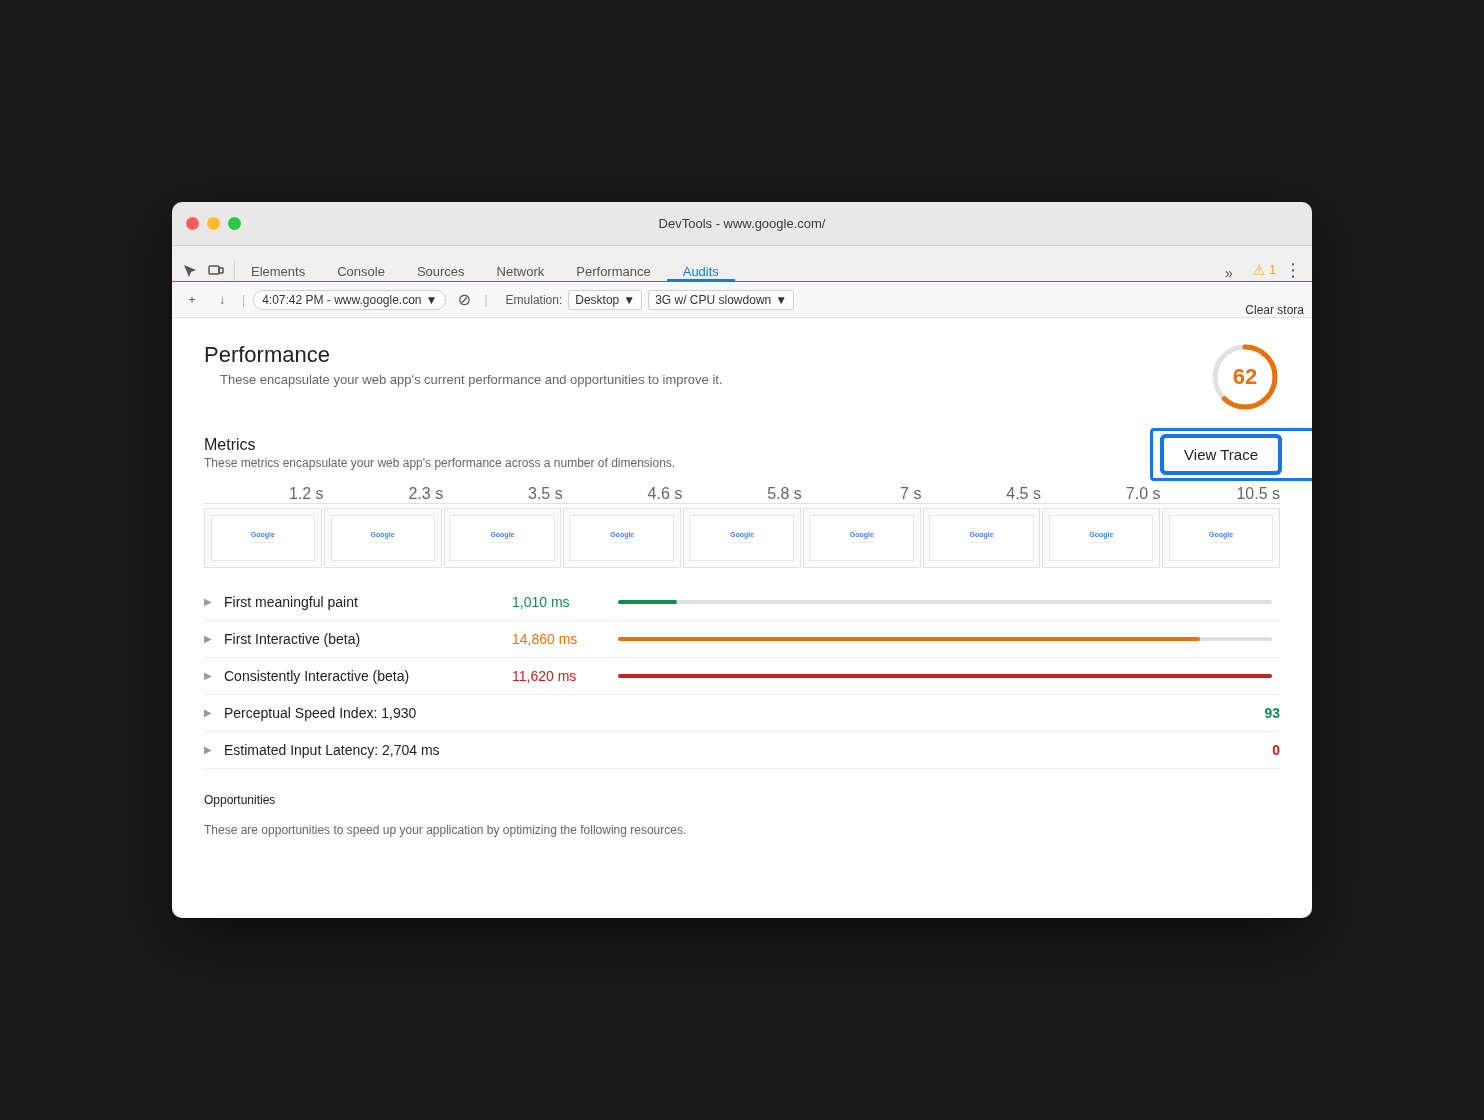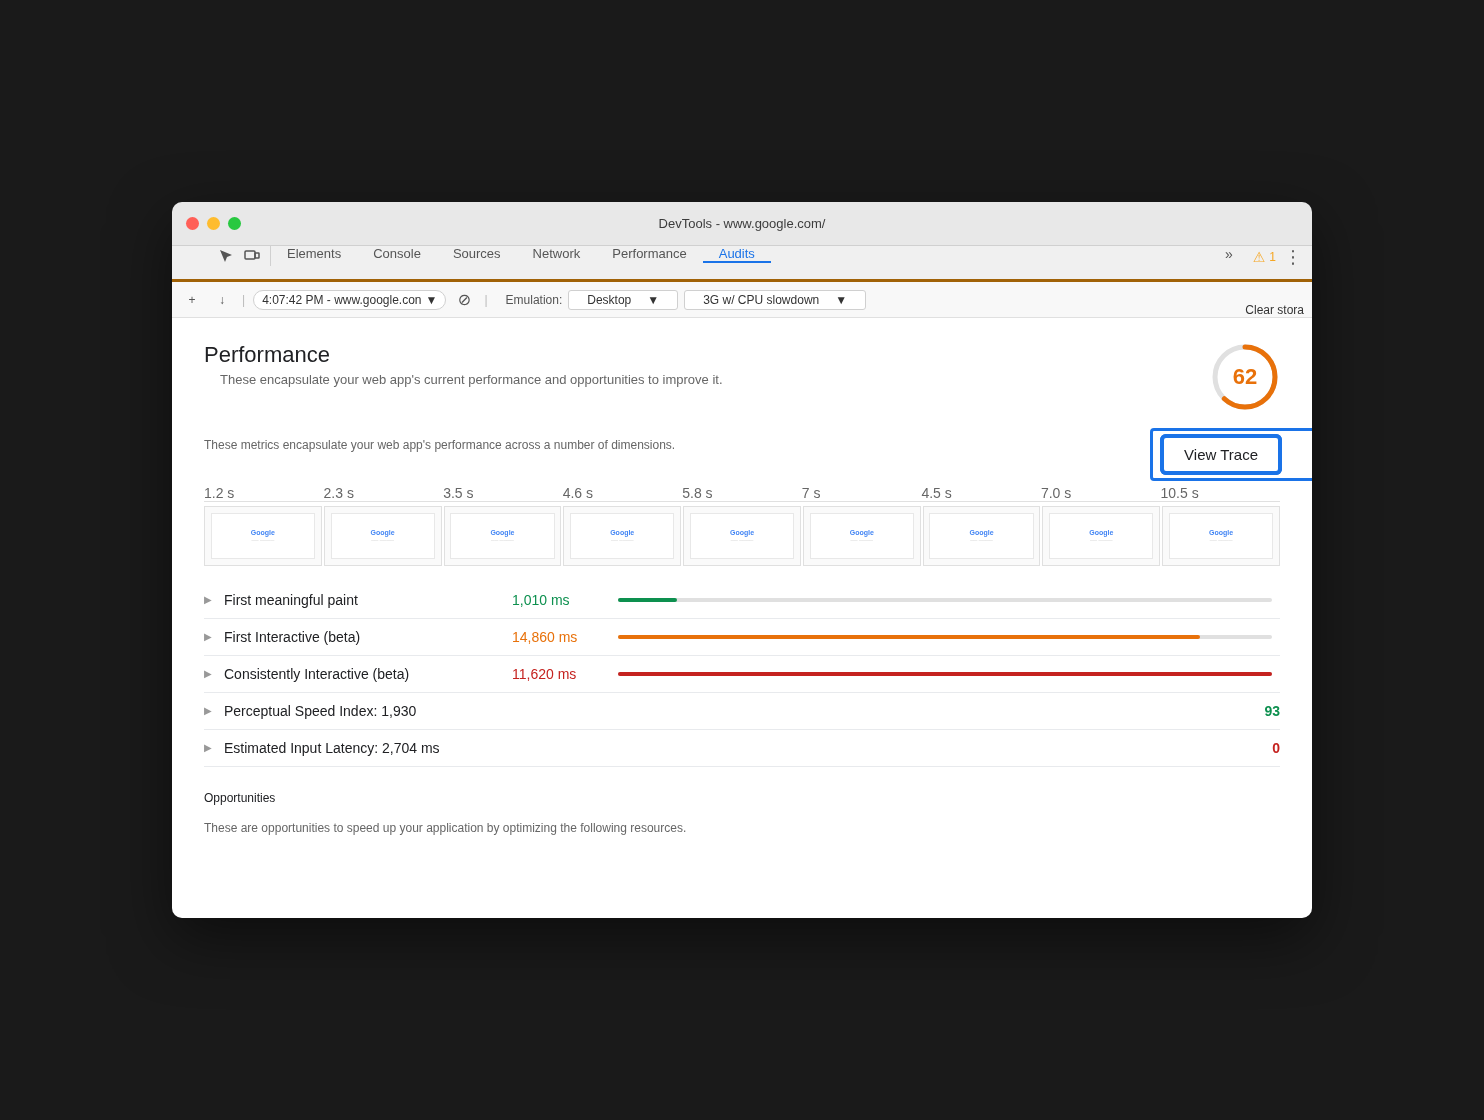--- a/index.html
+++ b/index.html
@@ -42,25 +42,24 @@
     .tl-close { background: #ff5f57; }
     .tl-minimize { background: #febc2e; }
     .tl-maximize { background: #28c840; }
     .title-text {
       font-size: 13px;
       color: #3c3c3c;
       font-weight: 500;
     }
     .devtools-toolbar {
       background: #f0f0f0;
-      border-bottom: 3px solid #a16207;
-      display: flex;
-      align-items: flex-start;
+      border-bottom: 1px solid #a16207;
+      display: flex;
+      align-items: flex-end;
       height: 36px;
-      padding-left: 36px;
     }
     .toolbar-icons {
       display: flex;
       align-items: center;
       padding: 0 8px;
       gap: 6px;
       border-right: 1px solid #d0d0d0;
     }
     .toolbar-icon {
       width: 20px;
@@ -153,26 +152,26 @@
     .emulation-section {
       display: flex;
       align-items: center;
       gap: 6px;
       margin-left: 10px;
     }
     .select-chip {
       background: white;
       border: 1px solid #d0d0d0;
       border-radius: 3px;
-      padding: 2px 18px;
+      padding: 2px 6px;
       font-size: 12px;
       color: #333;
       display: flex;
       align-items: center;
-      gap: 16px;
+      gap: 4px;
       cursor: pointer;
     }
     .clear-storage {
       font-size: 12px;
       color: #333;
       margin-left: auto;
       margin-top: 20px;
     }
     .content {
       background: white;
@@ -247,23 +246,23 @@
       outline: 2px solid #1a73e8;
     }
     .timeline-labels {
       display: flex;
       gap: 0;
       margin-bottom: 4px;
       border-bottom: 1px solid #e0e0e0;
     }
     .timeline-label {
       flex: 1;
-      font-size: 14px;
+      font-size: 16px;
       color: #666;
-      text-align: left;
+      text-align: right;
     }
     .filmstrip {
       display: flex;
       gap: 2px;
       margin-bottom: 16px;
     }
     .film-frame {
       flex: 1;
       height: 60px;
       border: 1px solid #e0e0e0;
@@ -459,20 +458,21 @@
           <circle cx="35" cy="35" r="30" fill="none" stroke="#e0e0e0" stroke-width="5"></circle>
           <circle cx="35" cy="35" r="30" fill="none" stroke="#e8710a" stroke-width="5" stroke-dasharray="188.5" stroke-dashoffset="71.6" stroke-linecap="round"></circle>
         </svg>
         <div class="score-number">62</div>
       </div>
     </div>
 
     <div class="metrics-section">
       <div class="metrics-header">
         <div>
+          <div class="metrics-title">Metrics</div>
           <div class="metrics-desc">
             <span>These metrics encapsulate your web app's performance across a number of dimensions.</span>
           </div>
         </div>
         <div class="view-trace-wrapper">
           <button class="view-trace-btn">View Trace</button>
           <div class="blue-box-highlight"></div>
         </div>
       </div>
 

